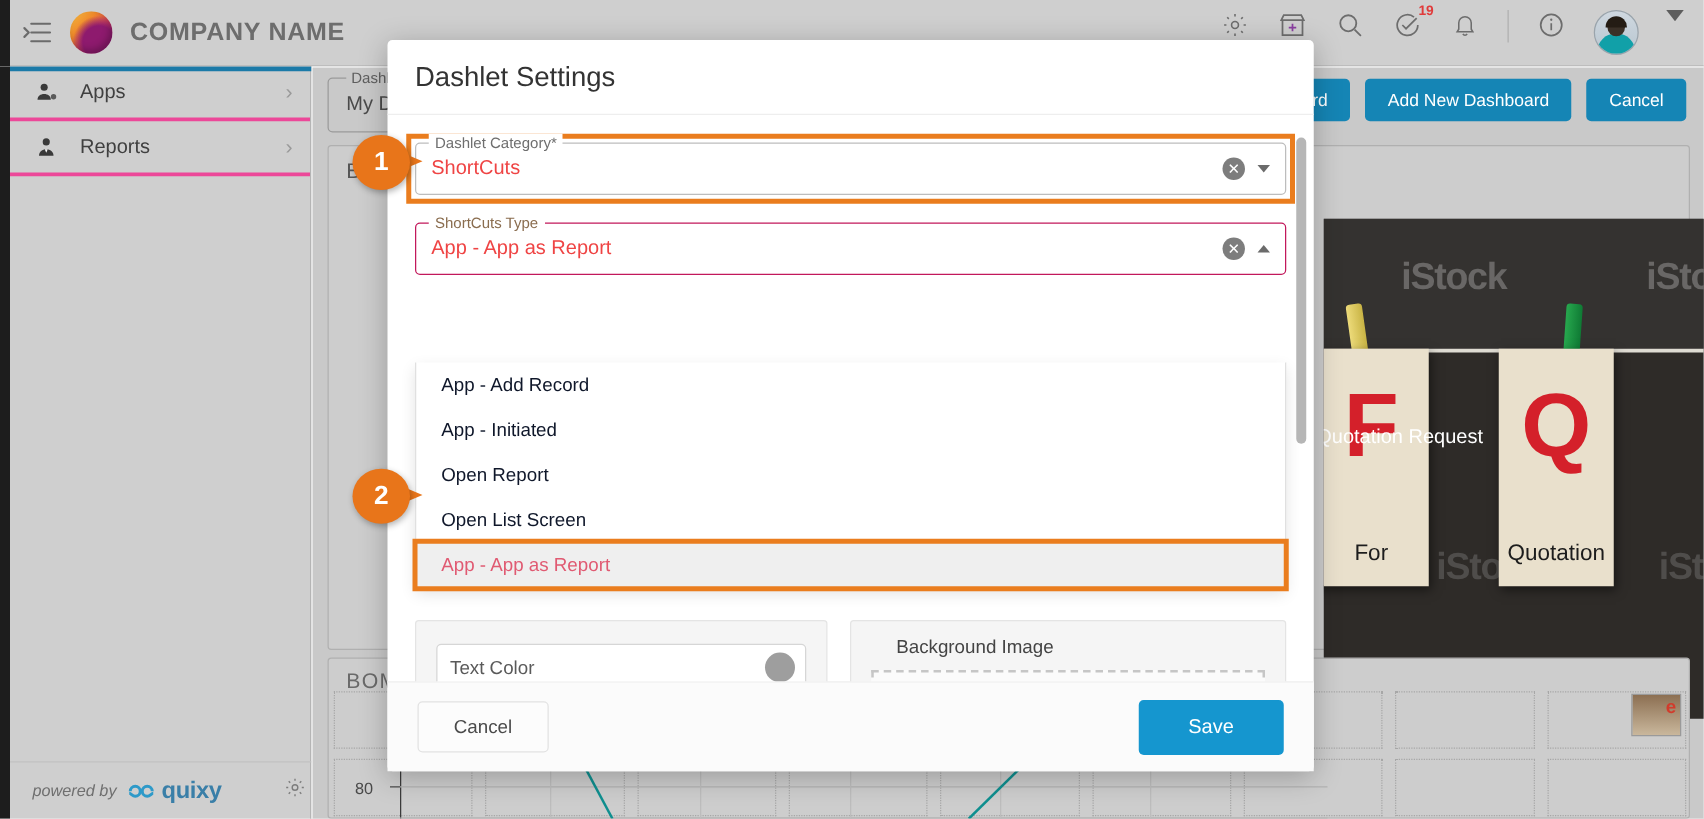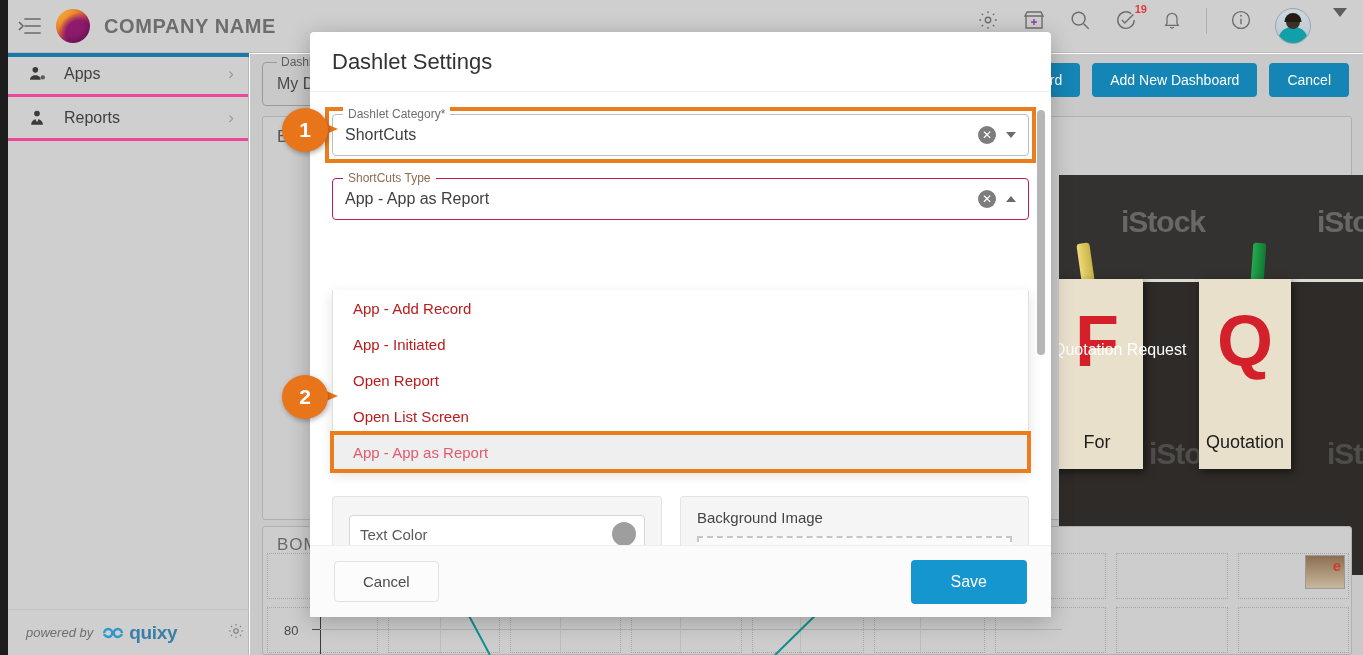--- a/index.html
+++ b/index.html
@@ -194,21 +194,21 @@
 
   
   .field{
     position:relative; border:1px solid #bdbdbd; border-radius:4px; height:42px;
     display:flex; align-items:center; padding:0 12px; background:#fff;
   }
   .field .legend{
     position:absolute; left:10px; top:-8px; background:#ffffff; padding:0 5px;
     font-size:12px; color:#6e6e6e; white-space:nowrap;
   }
-  .field .val{ font-size:16px; color:#404040; }
+  .field .val{ font-size:16px; color:#ef4444; }
   .field .tools{ margin-left:auto; display:flex; align-items:center; gap:10px; }
   .clear-x{
     width:18px;height:18px;border-radius:50%;background:#7d7d7d;color:#fff;
     display:flex;align-items:center;justify-content:center;font-size:12px;line-height:1;cursor:pointer;
   }
   .caret{ width:0;height:0;border-left:5px solid transparent;border-right:5px solid transparent; cursor:pointer;}
   .caret.down{ border-top:6px solid #6b6b6b;}
   .caret.up{ border-bottom:6px solid #6b6b6b;}
 
   .field.pink{ border-color:#c2185b; }
@@ -218,21 +218,21 @@
   .hl-wrap.orange{ outline:4px solid #ea7d1e; outline-offset:3px; }
 
   
   .dropdown{
     position:absolute; left:22px; right:22px; top:198px;
     background:#ffffff; border:1px solid #e0e0e0; border-top:none;
     box-shadow:0 4px 12px rgba(0,0,0,.12); z-index:11;
   }
   .dd-item{
     height:36px; display:flex; align-items:center; padding:0 20px;
-    font-size:15px; color:#b91c1c; cursor:pointer;
+    font-size:15px; color:#0f172a; cursor:pointer;
   }
   .dd-item.selected{
     color:#e05a72; background:#efefef;
     outline:4px solid #ea7d1e; outline-offset:-1px;
   }
 
   
   .lower-row{ position:absolute; left:22px; right:22px; top:404px; display:flex; gap:18px; }
   .color-panel{
     width:330px; background:#f5f5f5; border:1px solid #e4e4e4; border-radius:3px;
@@ -244,21 +244,21 @@
   }
   .color-field .lbl{ font-size:15px; color:#5a5a5a; }
   .color-swatch{
     position:absolute; right:8px; top:50%; transform:translateY(-50%);
     width:24px;height:24px;border-radius:50%;background:#9e9e9e; cursor:pointer;
   }
   .bg-panel{
     flex:1; background:#f5f5f5; border:1px solid #e4e4e4; border-radius:3px;
     padding:12px 16px 6px 16px;
   }
-  .bg-title{ font-size:15px; color:#444; margin-bottom:10px; }
+  .bg-title{ font-size:15px; color:#444; margin-bottom:10px;margin-left:20px; }
   .dropzone{
     border:2px dashed #c6c6c6; height:88px; display:flex; flex-direction:column;
     align-items:center; justify-content:center; gap:8px; cursor:pointer; background:#fbfbfb;
   }
 
   
   .step{
     position:absolute; z-index:20; width:56px; height:44px;
   }
   .step .bubble{

